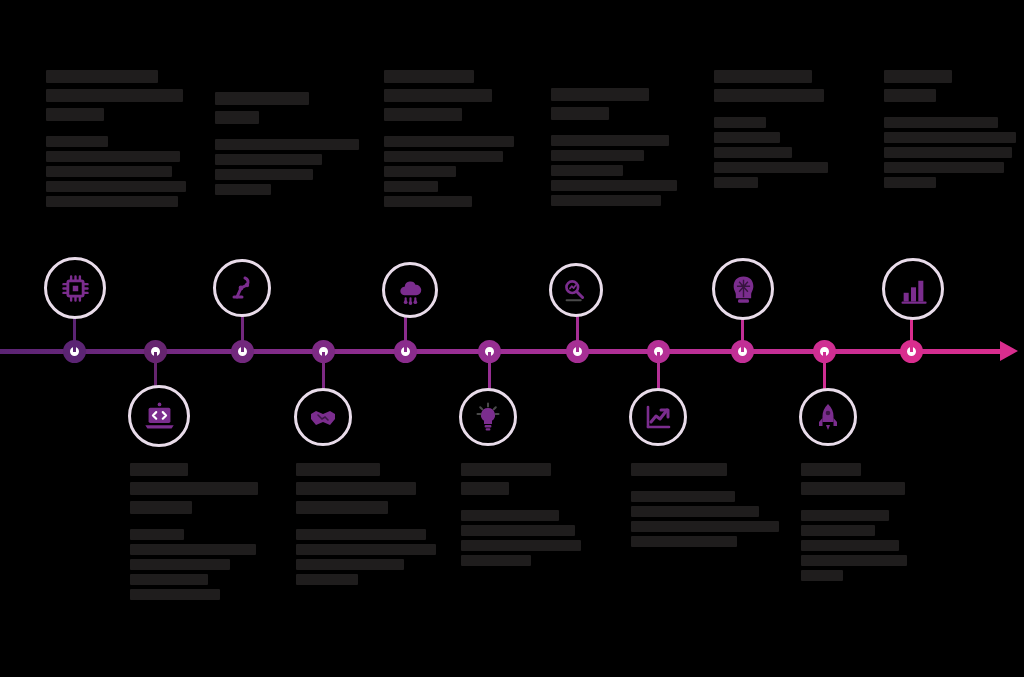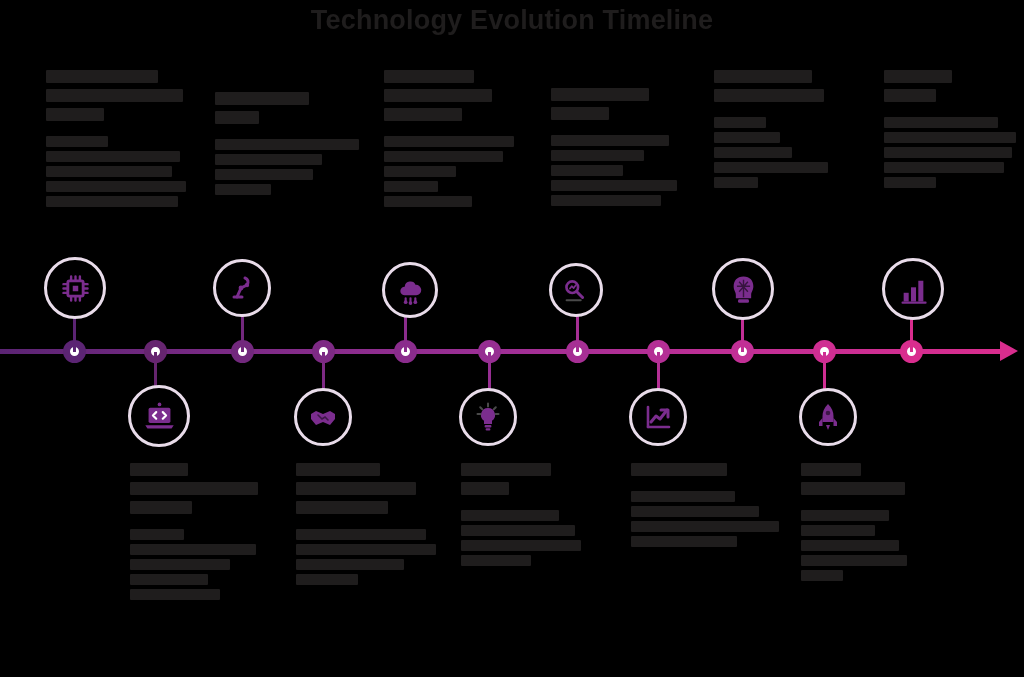--- a/index.html
+++ b/index.html
@@ -53,21 +53,20 @@
     background:#1f1d1d;border-radius:1px;margin-bottom:4px;height:11px;
   }
   .bar.h{height:13px;margin-bottom:6px;}
   .gap{height:9px;}
 </style>
 </head>
 <body>
 
 <div id="stage">
 
-  <div class="title">Technology Evolution Timeline</div>
 
   <div class="axis"></div>
   <div class="axis-arrow"></div>
 
   <div id="nodes">
       <div class="node" style="left: 63px; border: 7px solid rgb(91, 36, 115);"></div>
       <div class="node" style="left: 144px; border: 7px solid rgb(102, 37, 111);"></div>
       <div class="node" style="left: 231px; border: 7px solid rgb(114, 40, 125);"></div>
       <div class="node" style="left: 312px; border: 7px solid rgb(125, 42, 132);"></div>
       <div class="node" style="left: 394px; border: 7px solid rgb(138, 44, 140);"></div>

